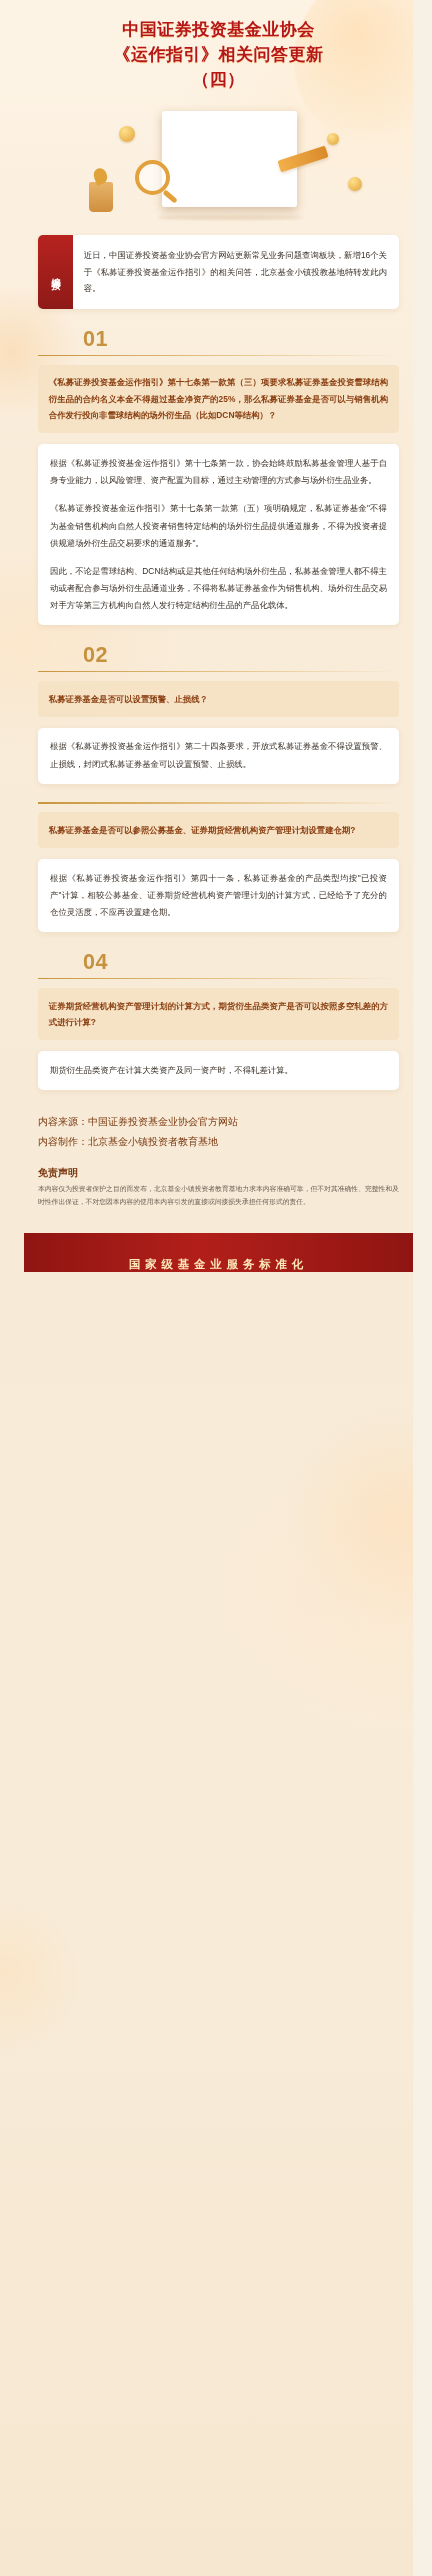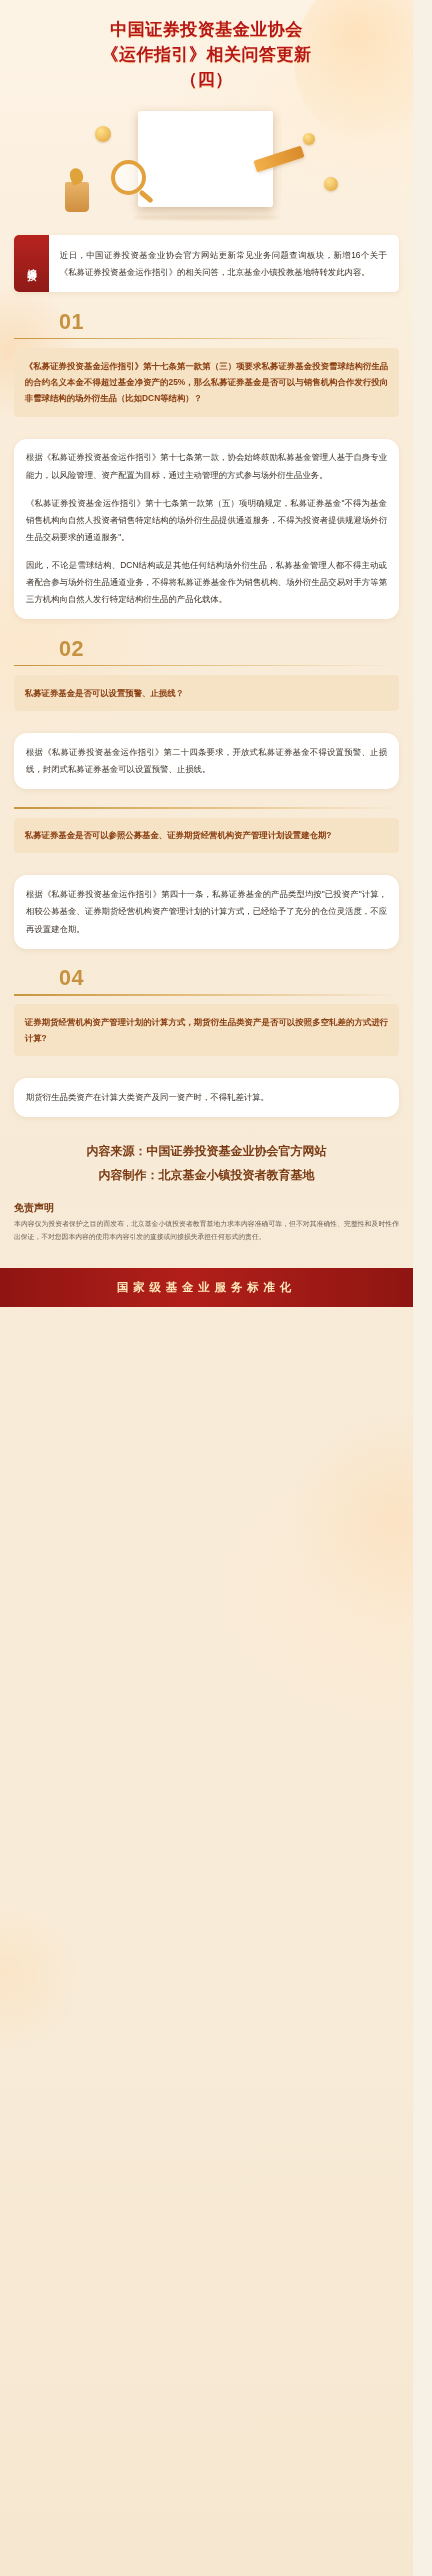--- a/index.html
+++ b/index.html
@@ -11,20 +11,21 @@
   .page {
     position: relative;
     width: 413px;
     min-height: 2576px;
     background:
       radial-gradient(ellipse 270px 162px at 90% 4%, rgba(255,235,205,0.55), rgba(255,235,205,0) 70%),
       radial-gradient(ellipse 227px 141px at 5% 25%, rgba(255,226,190,0.45), rgba(255,226,190,0) 70%),
       radial-gradient(ellipse 324px 227px at 100% 62%, rgba(255,232,205,0.5), rgba(255,232,205,0) 70%),
       linear-gradient(180deg, #fdf3e5 0%, #f9ecd9 18%, #f7ead6 45%, #f8ecd9 72%, #f6e7d0 100%);
     overflow: hidden;
+    padding-left: 24px;
   }
   
   .blob { position: absolute; border-radius: 50%; pointer-events: none; }
   .blob.b1 { width: 184px; height: 184px; right: -65px; top: -32px; background: radial-gradient(circle at 35% 35%, rgba(255,214,160,0.55), rgba(255,214,160,0) 65%); }
   .blob.b2 { width: 141px; height: 141px; left: -59px; top: 281px; background: radial-gradient(circle at 50% 50%, rgba(250,205,150,0.45), rgba(250,205,150,0) 68%); }
   .blob.b3 { width: 227px; height: 227px; right: -97px; top: 1406px; background: radial-gradient(circle at 50% 50%, rgba(255,216,170,0.4), rgba(255,216,170,0) 68%); }
   .blob.b4 { width: 162px; height: 162px; left: -76px; top: 1893px; background: radial-gradient(circle at 50% 50%, rgba(255,220,175,0.4), rgba(255,220,175,0) 68%); }
 
   
   .header {
@@ -143,43 +144,42 @@
     background: #f6e2c4;
     border-radius: 4.3px;
     padding: 9.7px 10.8px;
     font-size: 8.4px;
     font-weight: bold;
     line-height: 1.95;
     color: #8a3f12;
     text-align: justify;
   }
   .qa-answer {
-    margin-top: 22px;
+    margin-top: 11px;
     background: #ffffff;
-    border-radius: 13px;
+    border-radius: 5px;
     padding: 10.8px 12px;
     box-shadow: 0 1.6px 5.4px rgba(170,120,60,0.10);
   }
   .qa-answer p {
     font-size: 8.4px;
     line-height: 2.05;
     color: #3a3128;
     text-align: justify;
     text-indent: 0;
   }
   .qa-answer p + p { margin-top: 10.8px; }
 
   
   .footer-meta {
     margin: 21.6px 14px 0 14px;
-    font-size: 12px;
-    font-weight: bold;
+    font-size: 10px;
+    font-weight: normal;
     line-height: 2.0;
     color: #7a3a12;
-    text-align: center;
   }
   .disclaimer {
     margin: 14px 14px 0 14px;
   }
   .disclaimer-title {
     font-size: 10px;
     font-weight: bold;
     color: #7a3a12;
     margin-bottom: 3.2px;
   }
@@ -187,21 +187,21 @@
     font-size: 6.8px;
     line-height: 1.9;
     color: #6b6055;
     text-align: justify;
   }
   .footer-banner {
     margin-top: 24px;
     height: 39px;
     background: linear-gradient(90deg,#8f1512,#b21f1a 45%,#8f1512);
     display: flex;
-    align-items: center;
+    align-items: flex-end;
     justify-content: center;
   }
   .footer-banner span {
     color: #ffe9b8;
     font-size: 11.4px;
     font-weight: bold;
     letter-spacing: 4.9px;
   }
 </style>
 </head>

